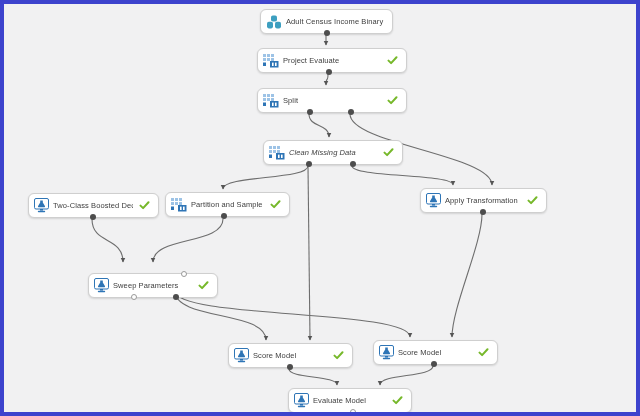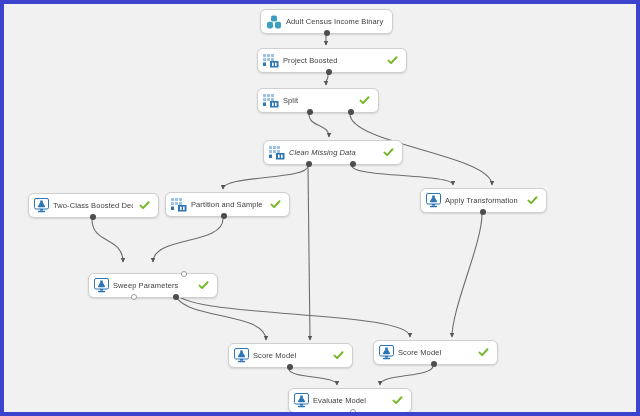--- a/index.html
+++ b/index.html
@@ -96,29 +96,29 @@
         <rect x="0" y="4" width="3" height="3"></rect>
               <rect x="4" y="4" width="3" height="3"></rect>
               <rect x="8" y="4" width="3" height="3"></rect>
       </g>
       <rect x="0" y="8.5" width="3" height="3.5" fill="#2e75b6"></rect>
       <rect x="7" y="7" width="8.5" height="6.5" fill="#2e75b6"></rect>
       <rect x="9" y="8.6" width="1.6" height="3.4" fill="#ffffff"></rect>
       <rect x="12" y="8.6" width="1.6" height="3.4" fill="#ffffff"></rect>
     </svg>
         </span>
-        <span class="label">Project Boosted</span>
+        <span class="label">Project Evaluate</span>
         <span class="check">
           <svg width="11" height="9" viewBox="0 0 11 9">
     <path d="M1.5,4.6 L4.1,7.1 L9.5,1.2" stroke="#76b82a" stroke-width="2" fill="none" stroke-linecap="round" stroke-linejoin="round"></path>
           </svg>
         </span>
         <span class="port filled" style="left: 68px; bottom: -3px;"></span>
       </div>
-      <div class="node" style="left: 257px; top: 88px; width: 122px;">
+      <div class="node" style="left: 257px; top: 88px; width: 150px;">
         <span class="icon">
           <svg width="16" height="14" viewBox="0 0 16 14">
       <g fill="#9dc3e6">
         <rect x="0" y="0" width="3" height="3"></rect>
               <rect x="4" y="0" width="3" height="3"></rect>
               <rect x="8" y="0" width="3" height="3"></rect>
         <rect x="0" y="4" width="3" height="3"></rect>
               <rect x="4" y="4" width="3" height="3"></rect>
               <rect x="8" y="4" width="3" height="3"></rect>
       </g>

